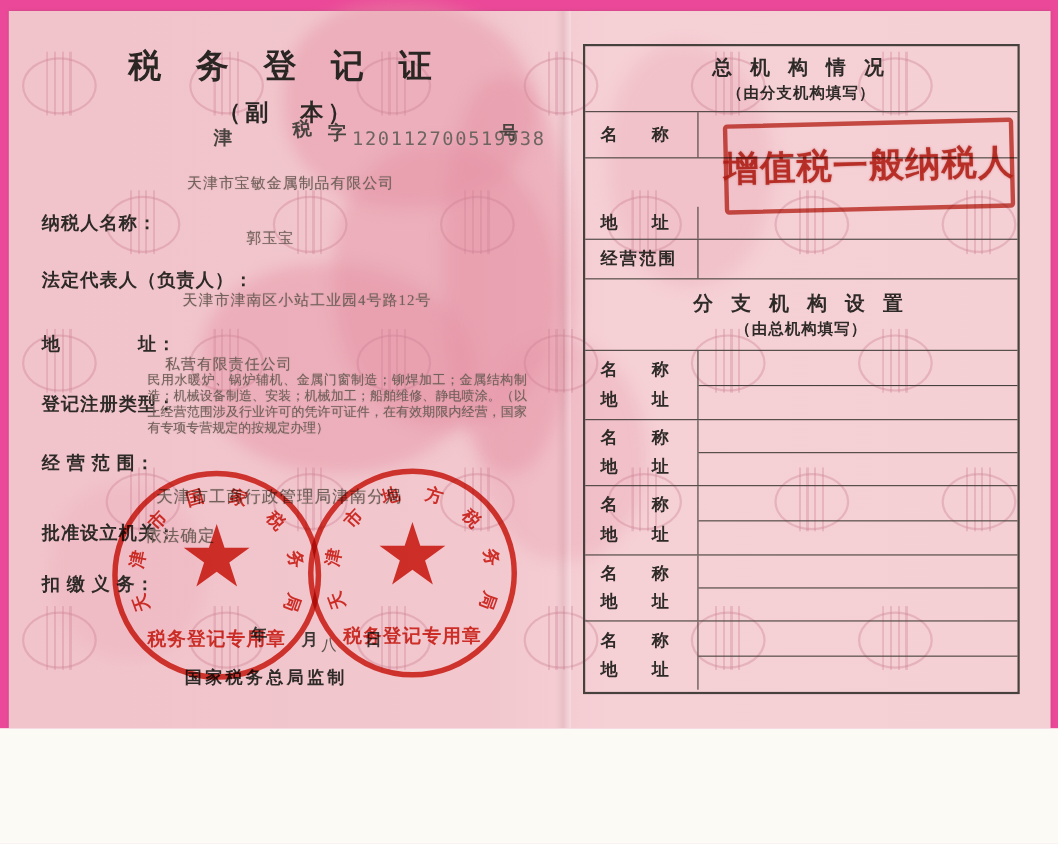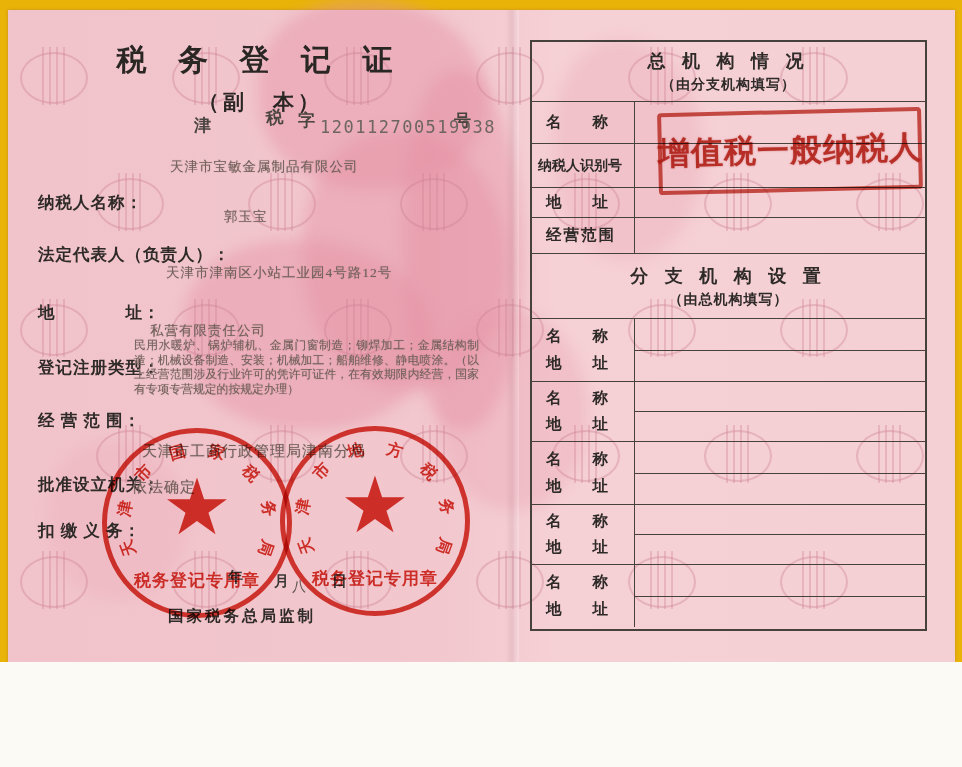--- a/index.html
+++ b/index.html
@@ -1,17 +1,17 @@
 <!DOCTYPE html>
 <html><head>
 <meta charset="utf-8">
 <style>
   html,body{margin:0;padding:0;}
   body{width:962px;height:767px;background:#fbfaf5;font-family:"Liberation Serif","DejaVu Serif",serif;overflow:hidden;}
-  #scan{position:relative;width:962px;height:751px;background:#eab308;}
+  #scan{position:relative;width:962px;height:751px;background:#ec4899;}
   
   #spread{position:absolute;left:8px;top:10px;width:947px;height:652px;
     background:linear-gradient(90deg,#f1c3ca 0%,#f2c7ce 45%,#f5d0d5 58%,#f4cfd4 100%);
     box-shadow:0 0 3px rgba(120,80,90,.35);}
   .layer{position:absolute;inset:0;pointer-events:none;}
   
   .blob{position:absolute;background:rgba(228,142,162,.42);filter:blur(7px);border-radius:45% 55% 50% 50%;}
   
   .emblem{position:absolute;width:64px;height:48px;border:2px solid rgba(206,128,148,.38);border-radius:50%;}
   .emblem i{position:absolute;left:50%;top:-7px;width:24px;height:58px;margin-left:-12px;
@@ -247,24 +247,20 @@
 
     <div id="rtable">
       <div class="trow hdr" style="top:0;height:60px;">
         <div class="h1">总 机 构 情 况</div>
         <div class="h2">（由分支机构填写）</div>
       </div>
       <div class="trow" style="top:60px;height:42px;">
         <div class="lblcell">名　　称</div>
         <div class="valcell"></div>
       </div>
-      <div class="trow" style="top:102px;height:44px;">
-        <div class="lblcell" style="font-size:14px;padding-left:6px;">纳税人识别号</div>
-        <div class="valcell"></div>
-      </div>
       <div class="trow" style="top:146px;height:30px;">
         <div class="lblcell">地　　址</div>
         <div class="valcell"></div>
       </div>
       <div class="trow" style="top:176px;height:36px;">
         <div class="lblcell" style="letter-spacing:2px;">经营范围</div>
         <div class="valcell"></div>
       </div>
       <div class="trow hdr" style="top:212px;height:65px;">
         <div class="h1">分 支 机 构 设 置</div>

